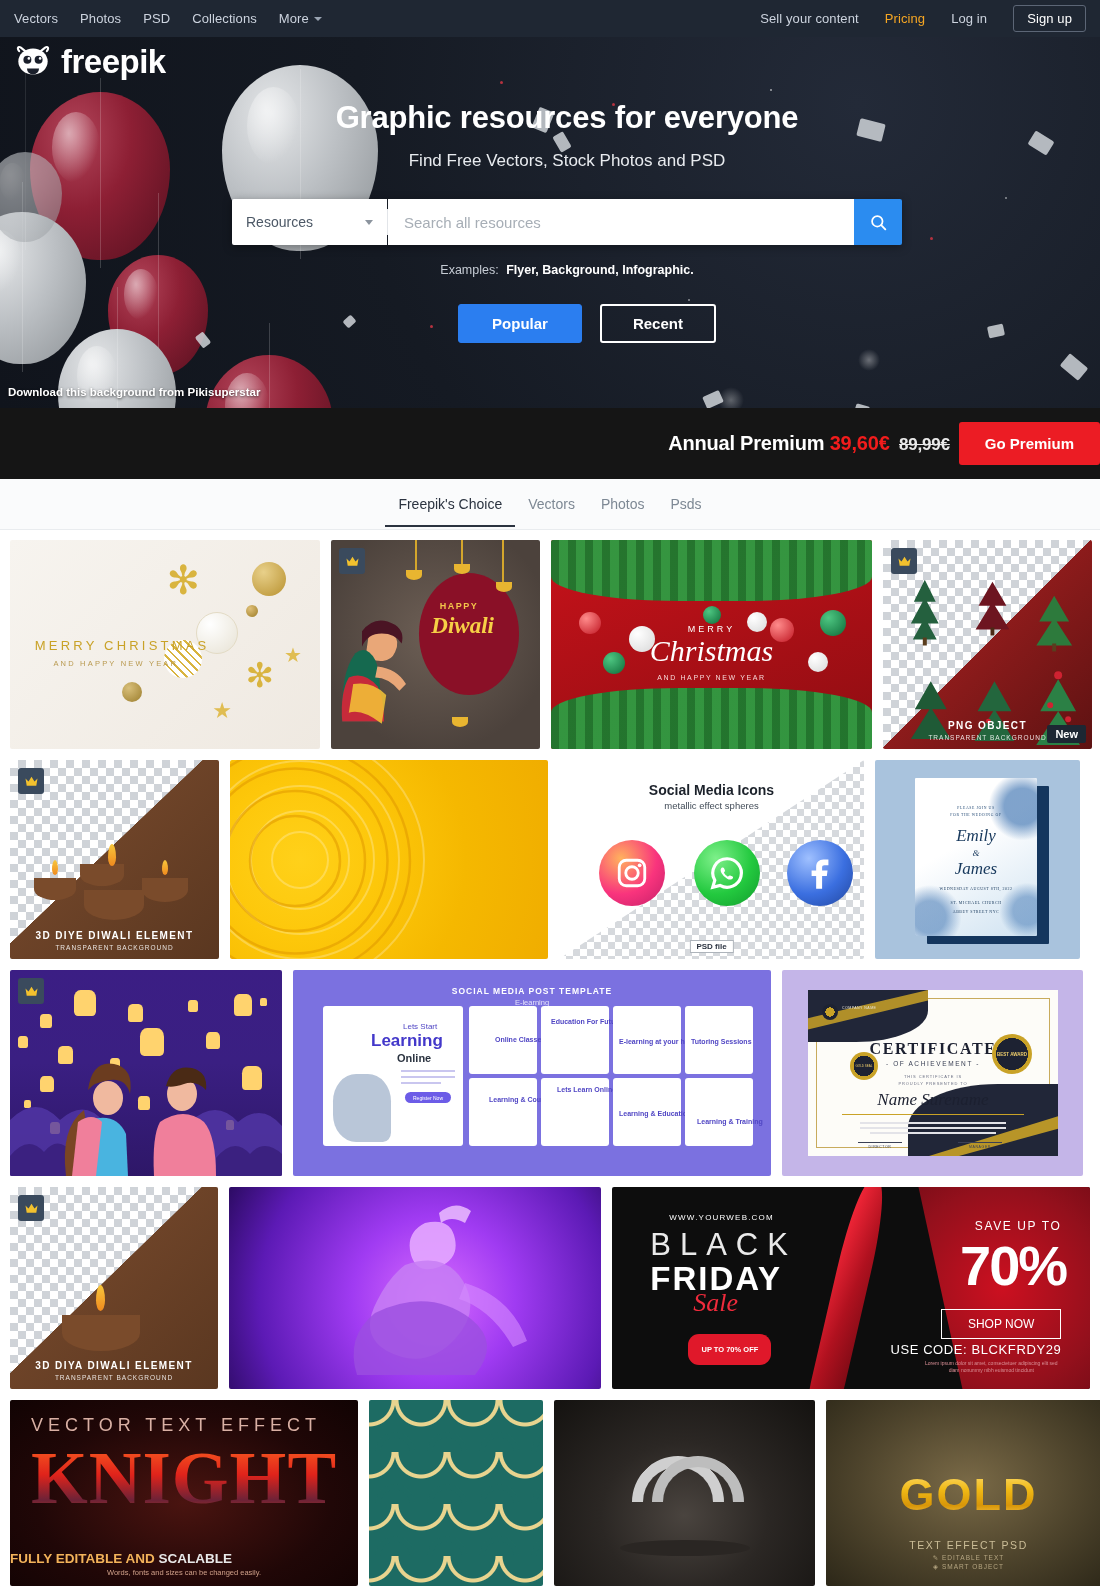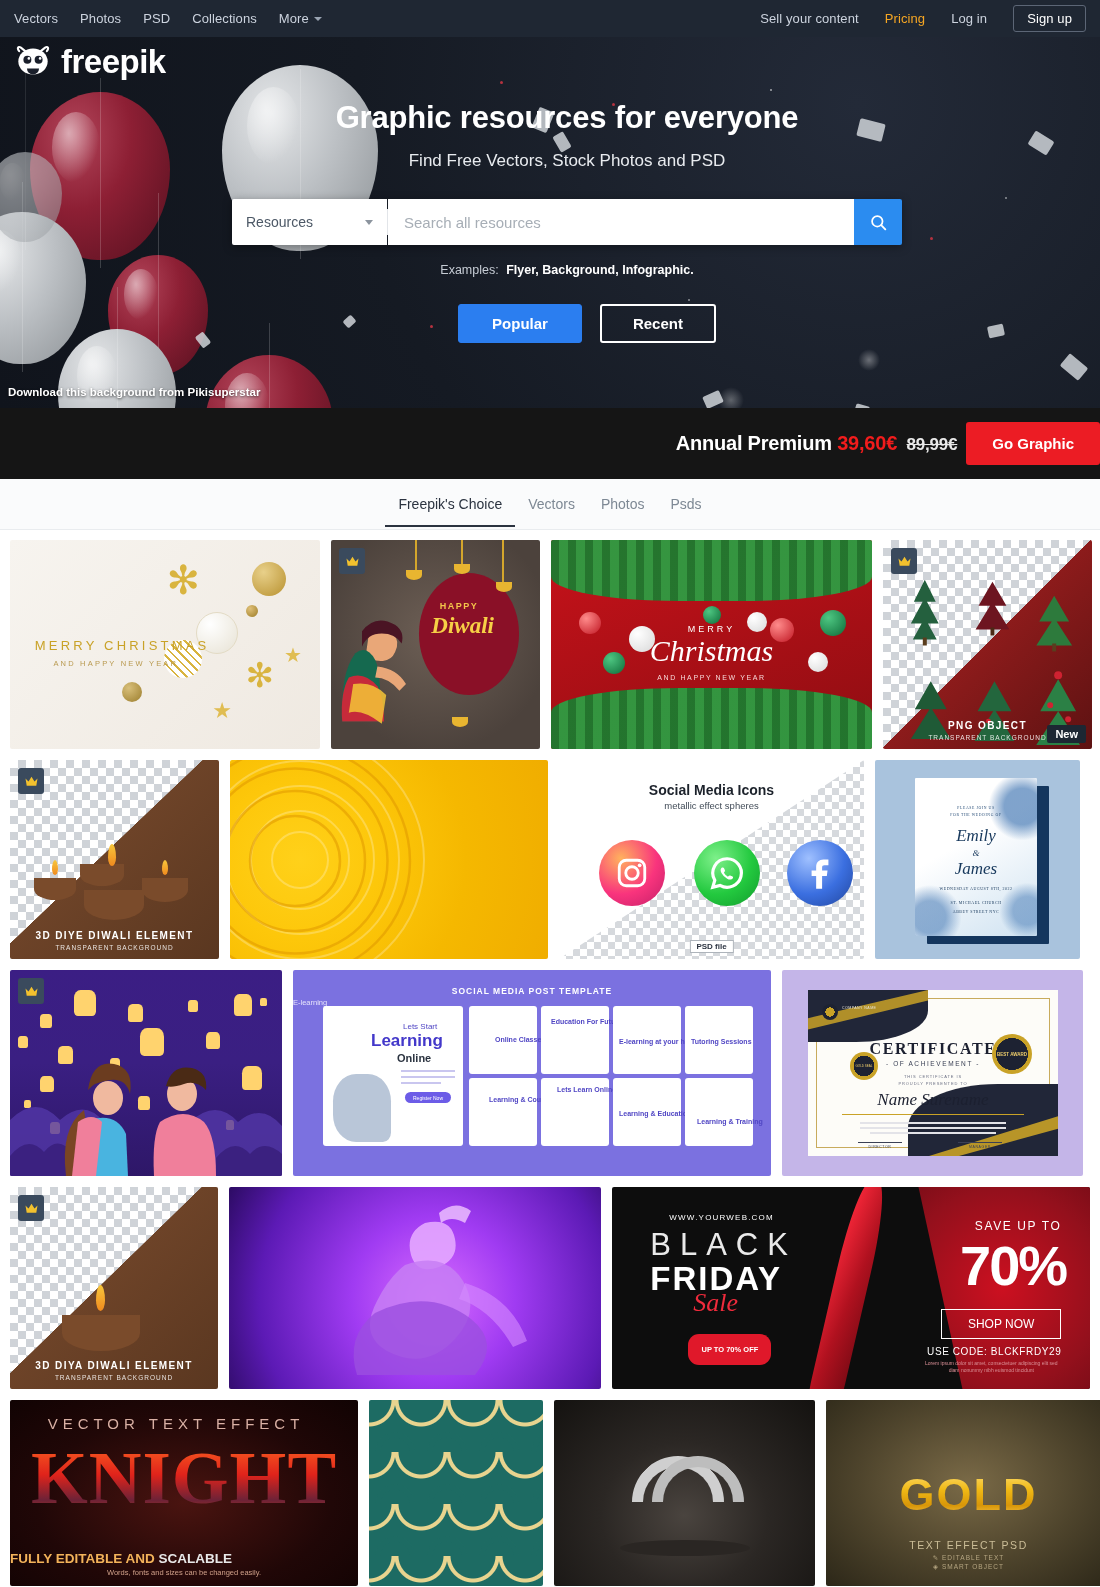--- a/index.html
+++ b/index.html
@@ -292,21 +292,21 @@
   .wedding .card-b { background: #14365e; }
   .wedding .card-a { background: linear-gradient(150deg,#ffffff 40%, #cfe2f1 100%); }
   .wedding .nm { position: absolute; width: 100%; text-align: center; color: #17385c;
     font-family: "Liberation Serif", serif; font-style: italic; }
 
   .lantern-sky { background: linear-gradient(#3b1e84 0%, #3a1f82 45%, #2e1768 100%); }
   .lantern { position: absolute; background: #ffd36e; border-radius: 30% 30% 18% 18%; }
 
   .elearn { background: #7b71e0; }
   .elearn .hdr1 { position: absolute; left:0; right:0; top: 8%; text-align: center; color: #fff; font-size: 8.5px; letter-spacing: 1px; font-weight: 700; }
-  .elearn .hdr2 { position: absolute; left:0; right:0; top: 13.5%; color: #e5e2fb; font-size: 7.5px; }
+  .elearn .hdr2 { position: absolute; left:0; right:0; top: 13.5%; text-align: center; color: #e5e2fb; font-size: 7.5px; }
   .elearn .panel { position: absolute; background: #fff; border-radius: 3px; }
   .elearn .bigtxt1 { position: absolute; color: #5046c4; font-size: 8px; }
   .elearn .bigtxt2 { position: absolute; color: #4338ca; font-size: 17px; font-weight: 700; }
   .elearn .bigtxt3 { position: absolute; color: #2b3340; font-size: 11px; font-weight: 700; }
 
   .certificate { background: #c4b5e8; }
   .cert-paper { position: absolute; background: #fdfcf8; }
   .cert-paper .ct { position: absolute; width: 100%; text-align: center; }
 
   .gradient-purple {
@@ -319,31 +319,31 @@
     clip-path: polygon(22% 0, 100% 0, 100% 100%, 42% 100%);
   }
   .bf .url { position: absolute; left: 12%; top: 13%; color: #fff; font-size: 8px; letter-spacing: 1.2px; }
   .bf .black { position: absolute; left: 8%; top: 20%; color: #e9e9e9; font-size: 31px; letter-spacing: 9px; font-weight: 300; }
   .bf .friday { position: absolute; left: 8%; top: 36%; color: #fff; font-size: 33px; font-weight: 700; letter-spacing: 2px; }
   .bf .sale { position: absolute; left: 17%; top: 50%; color: #ef2b3c; font-size: 26px; font-style: italic; font-family: "Liberation Serif", serif; }
   .bf .pill { position: absolute; left: 16%; bottom: 12%; background: #e0182a; color: #fff; font-size: 7.5px; padding: 11px 13px; border-radius: 11px; font-weight: 700; }
   .bf .save { position: absolute; right: 6%; top: 16%; color: #fff; font-size: 12px; letter-spacing: 1.6px; }
   .bf .pct { position: absolute; right: 5%; top: 23%; color: #fff; font-size: 56px; font-weight: 700; letter-spacing: -2px; }
   .bf .shop { position: absolute; right: 6%; bottom: 25%; border: 1px solid #fff; color: #fff; font-size: 12px; padding: 7px 26px; }
-  .bf .code { position: absolute; right: 6%; bottom: 16%; color: #fff; font-size: 10px; letter-spacing: .6px; margin-left: 16px; }
+  .bf .code { position: absolute; right: 6%; bottom: 16%; color: #fff; font-size: 13px; letter-spacing: .6px; margin-left: 16px; }
   .bf .lorem { position: absolute; right: 6%; bottom: 7%; color: #d98f96; font-size: 5px; width: 140px; text-align: center; line-height: 1.5; }
   .bf .roll {
     position: absolute; left: 46%; top: -4%; width: 34px; height: 112%;
     background: linear-gradient(100deg,#ff2a3c 0%, #b0111f 55%, #7a0a14 100%);
     transform: rotate(6deg) skewX(-7deg);
     border-radius: 40% 40% 10% 10%;
   }
 
   .knight { background: radial-gradient(ellipse at 50% 55%, #4a1410 0%, #200707 60%, #110303 100%); }
-  .knight .vt { position: absolute; left:0; right:16px; top: 8%; text-align: center; color: #d9b0a4; font-size: 15px; letter-spacing: 5px; }
+  .knight .vt { position: absolute; left:0; right:16px; top: 8%; text-align: center; color: #d9b0a4; font-size: 18px; letter-spacing: 5px; }
   .knight .kn {
     position: absolute; left: 0; right: 0; top: 20%; text-align: center;
     font-size: 73px; font-weight: 700; letter-spacing: 1px;
     font-family: "Liberation Serif", serif;
     background: linear-gradient(#ff6a21 0%, #e0231b 45%, #6d2237 75%, #c63a13 100%);
     -webkit-background-clip: text; background-clip: text; color: transparent;
   }
   .knight .fe { position: absolute; left:0; right:0; bottom: 11%; text-align: left; color: #f3b35a; font-size: 13.5px; font-weight: 700; }
   .knight .fe b { color: #e8e8e8; }
   .knight .ws { position: absolute; left:0; right:0; bottom: 5%; text-align: center; color: #cfa089; font-size: 7.5px; }
@@ -492,21 +492,21 @@
 
   <div class="attribution">Download this background from Pikisuperstar</div>
 </section>
 
 <section class="premium">
   <div class="premium-text">
     <span>Annual Premium</span>
     <span class="price">39,60€</span>
     <span class="old">89,99€</span>
   </div>
-  <button class="premium-btn">Go Graphic</button>
+  <button class="premium-btn">Go Premium</button>
 </section>
 
 <nav class="tabs-bar">
   <div class="tab active">Freepik's Choice</div>
   <div class="tab">Vectors</div>
   <div class="tab">Photos</div>
   <div class="tab">Psds</div>
 </nav>
 
 <main class="grid">

